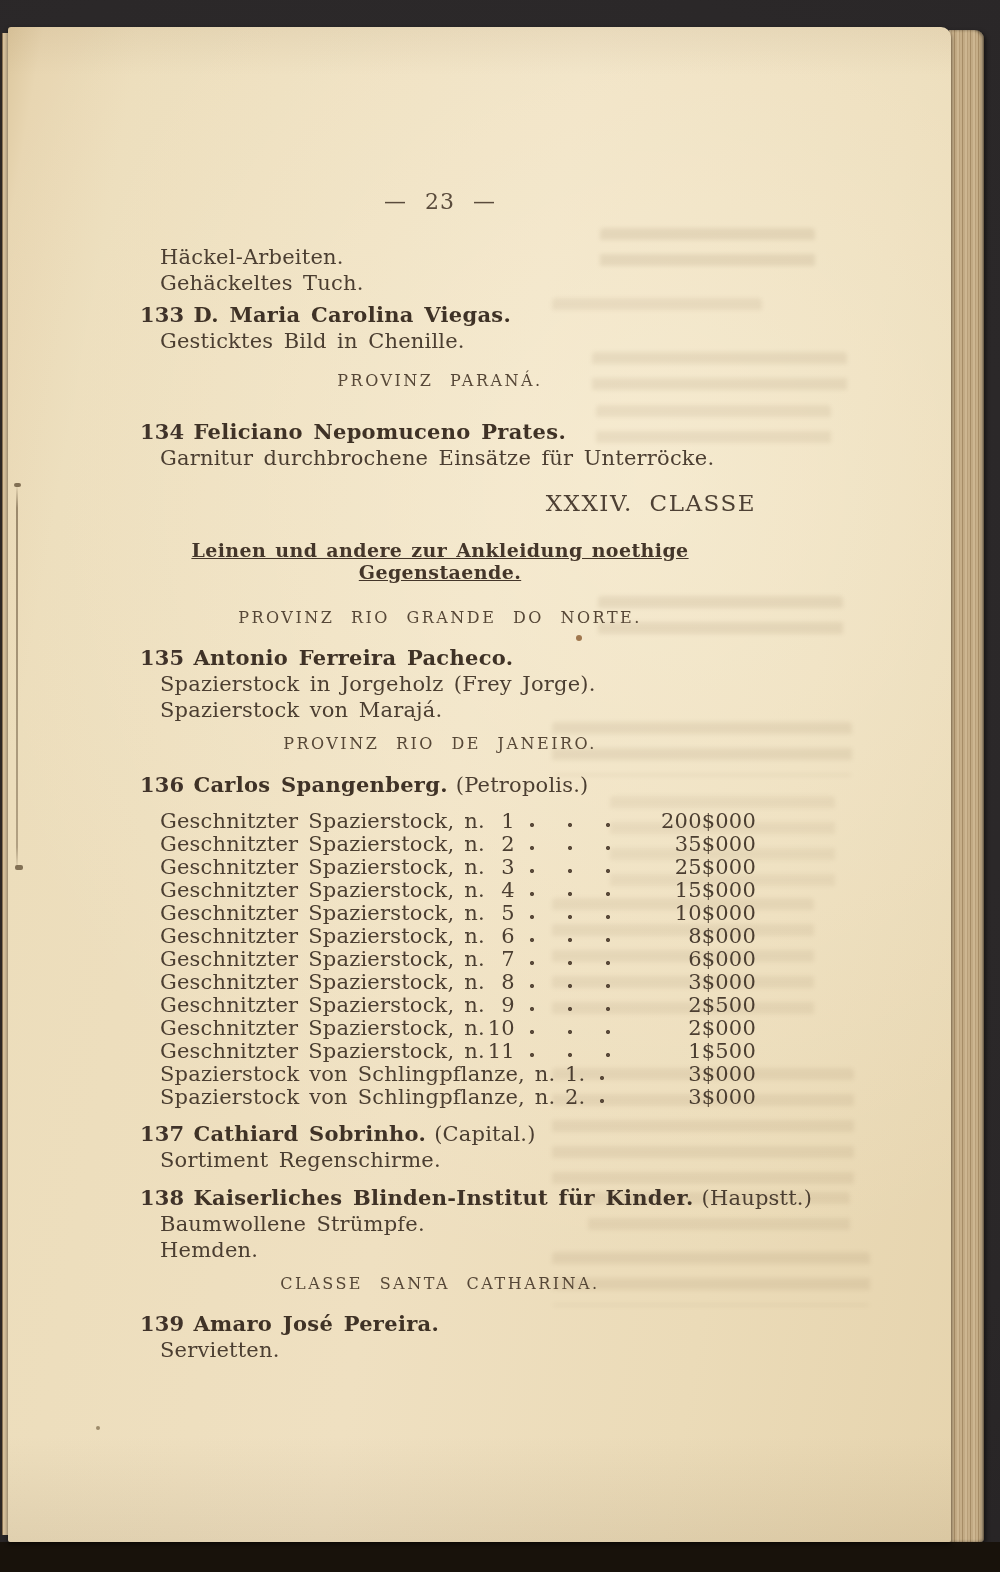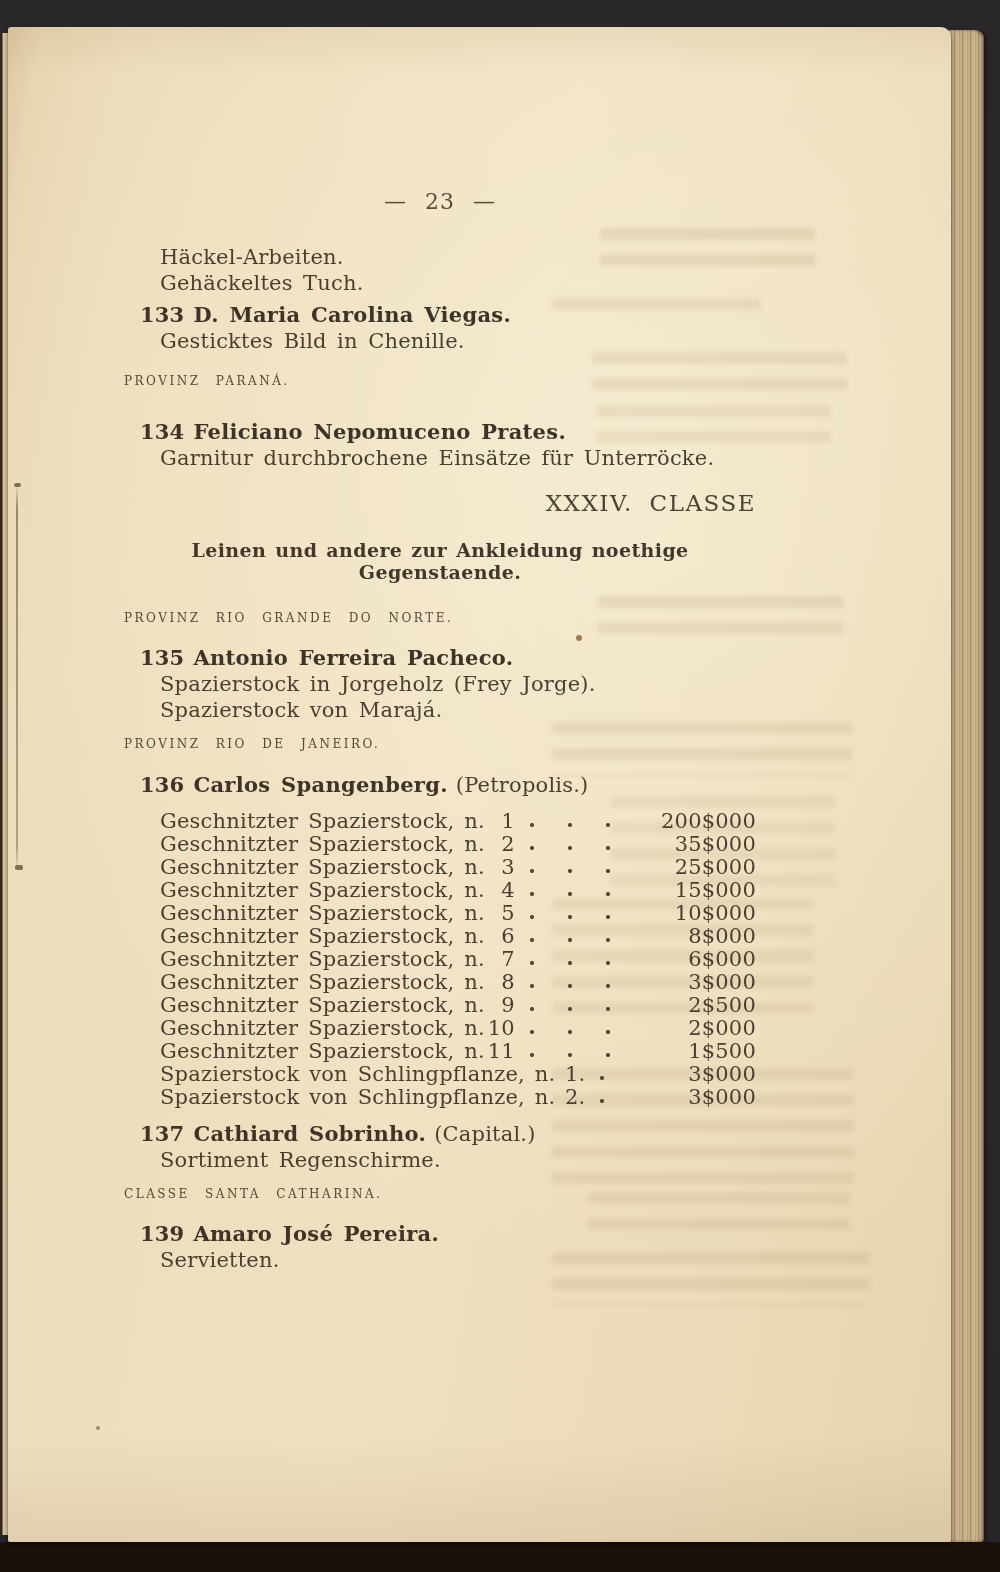--- a/index.html
+++ b/index.html
@@ -44,33 +44,33 @@
   .sp4{left:7px;top:838px;width:8px;height:5px;background:#5f4c33;opacity:.75;border-radius:2px;}
 
   .content{position:relative;margin-left:116px;padding-top:164px;width:632px;color:#4b3e31;}
   .pageno{text-align:center;font-size:22px;line-height:22px;letter-spacing:1px;word-spacing:10px;color:#5a4b3c;}
   .item{font-size:21px;line-height:26px;margin-left:36px;word-spacing:3.5px;letter-spacing:.2px;}
   .entry-head{font-size:21px;line-height:26px;margin-left:16px;white-space:nowrap;letter-spacing:.2px;word-spacing:3px;}
   .enum{font-weight:700;color:#40332a;margin-right:9px;}
   .ename{font-weight:700;color:#3f3226;letter-spacing:.3px;}
   .eplace{margin-left:8px;}
   .eplace:empty{display:none;}
-  .prov{font-size:12px;line-height:18px;letter-spacing:2.5px;word-spacing:9px;color:#564737;}
+  .prov{text-align:center;font-size:16px;line-height:18px;letter-spacing:2.5px;word-spacing:9px;color:#564737;}
   .class-h{text-align:right;font-size:23px;line-height:24px;letter-spacing:1.5px;word-spacing:8px;color:#4d4034;}
   .class-sub{text-align:center;font-weight:700;font-size:19px;line-height:22px;letter-spacing:.4px;word-spacing:2px;color:#44362a;}
   .price-rows{margin-left:36px;}
   .price-row{display:flex;align-items:baseline;font-size:21px;line-height:23px;letter-spacing:.2px;}
   .plabel{white-space:nowrap;word-spacing:3px;}
   .pnum{width:30px;text-align:right;flex:0 0 auto;}
   .leader{flex:1 1 auto;height:6px;align-self:flex-end;margin:0 10px 5px 14px;
     background-image:radial-gradient(circle at 3px 3px,#5a4a3a 1.7px,rgba(0,0,0,0) 2.4px);
     background-size:38px 6px;background-repeat:repeat-x;}
   .pval{width:112px;flex:0 0 auto;text-align:right;white-space:nowrap;}
   .mt0{margin-top:12px;} .mt10{margin-top:6px;} .mt12{margin-top:12px;} .mt16{margin-top:31px;}
-  .mt18{margin-top:18px;} .mt19{margin-top:19px;} .mt20{margin-top:20px;} .mt24{margin-top:24px;}
+  .mt18{margin-top:18px;} .mt19{margin-top:19px;} .mt20{margin-top:20px;} .mt24{margin-top:24px;text-decoration:underline;}
   .mt26{margin-top:26px;} .mt29{margin-top:29px;}
 </style>
 </head>
 <body>
 
 <div class="scene">
   <div class="under-left"></div>
   <div class="edge-stack"></div>
   <div class="bottom-band"></div>
 
@@ -244,20 +244,30 @@
       <section class="entry mt12">
         <div class="entry-head">
           <span class="enum">137</span><span class="ename">Cathiard Sobrinho.</span><span class="eplace">(Capital.)</span>
         </div>
         <div>
 
         <div class="item">Sortiment Regenschirme.</div>
           </div>
       </section>
 
+      <section class="entry mt0">
+        <div class="entry-head">
+          <span class="enum">138</span><span class="ename">Kaiserliches Blinden-Institut für Kinder.</span><span class="eplace">(Haupstt.)</span>
+        </div>
+        <div>
+
+        <div class="item">Baumwollene Strümpfe.</div>
+            <div class="item">Hemden.</div>
+          </div>
+      </section>
 
       <div class="prov mt12">CLASSE SANTA CATHARINA.</div>
 
       <section class="entry mt18">
         <div class="entry-head">
           <span class="enum">139</span><span class="ename">Amaro José Pereira.</span>
         </div>
         <div>
 
         <div class="item">Servietten.</div>

